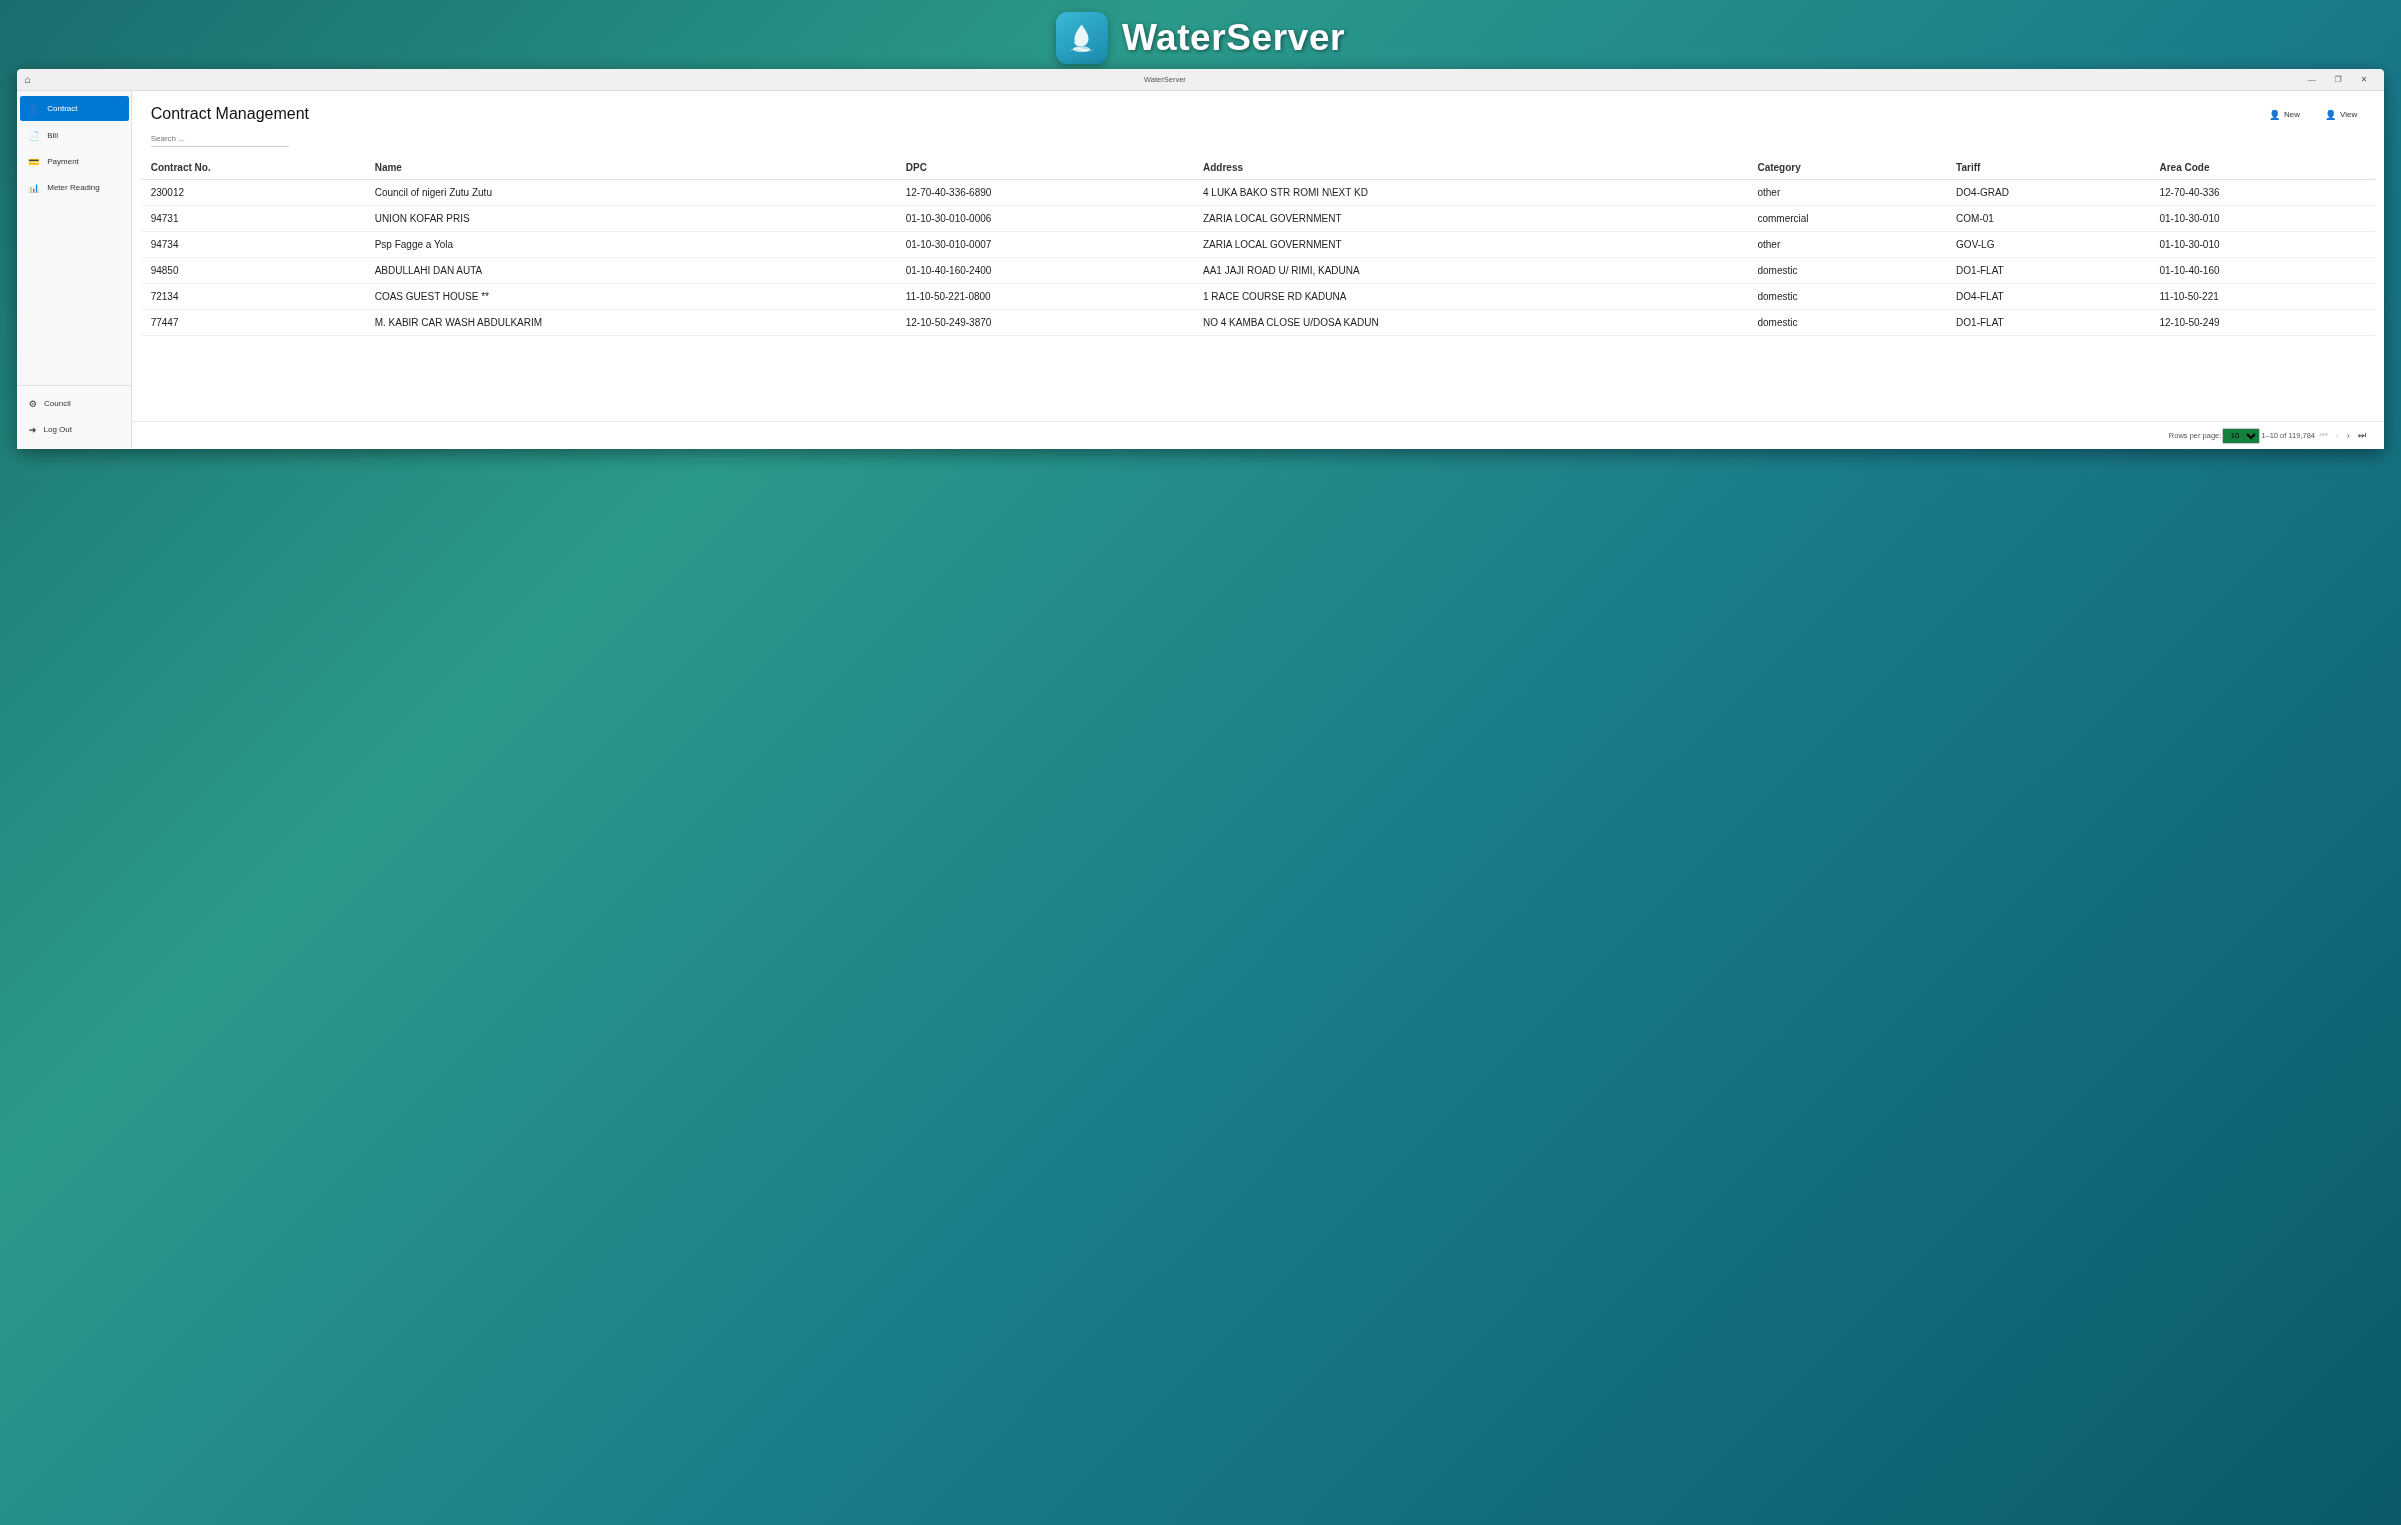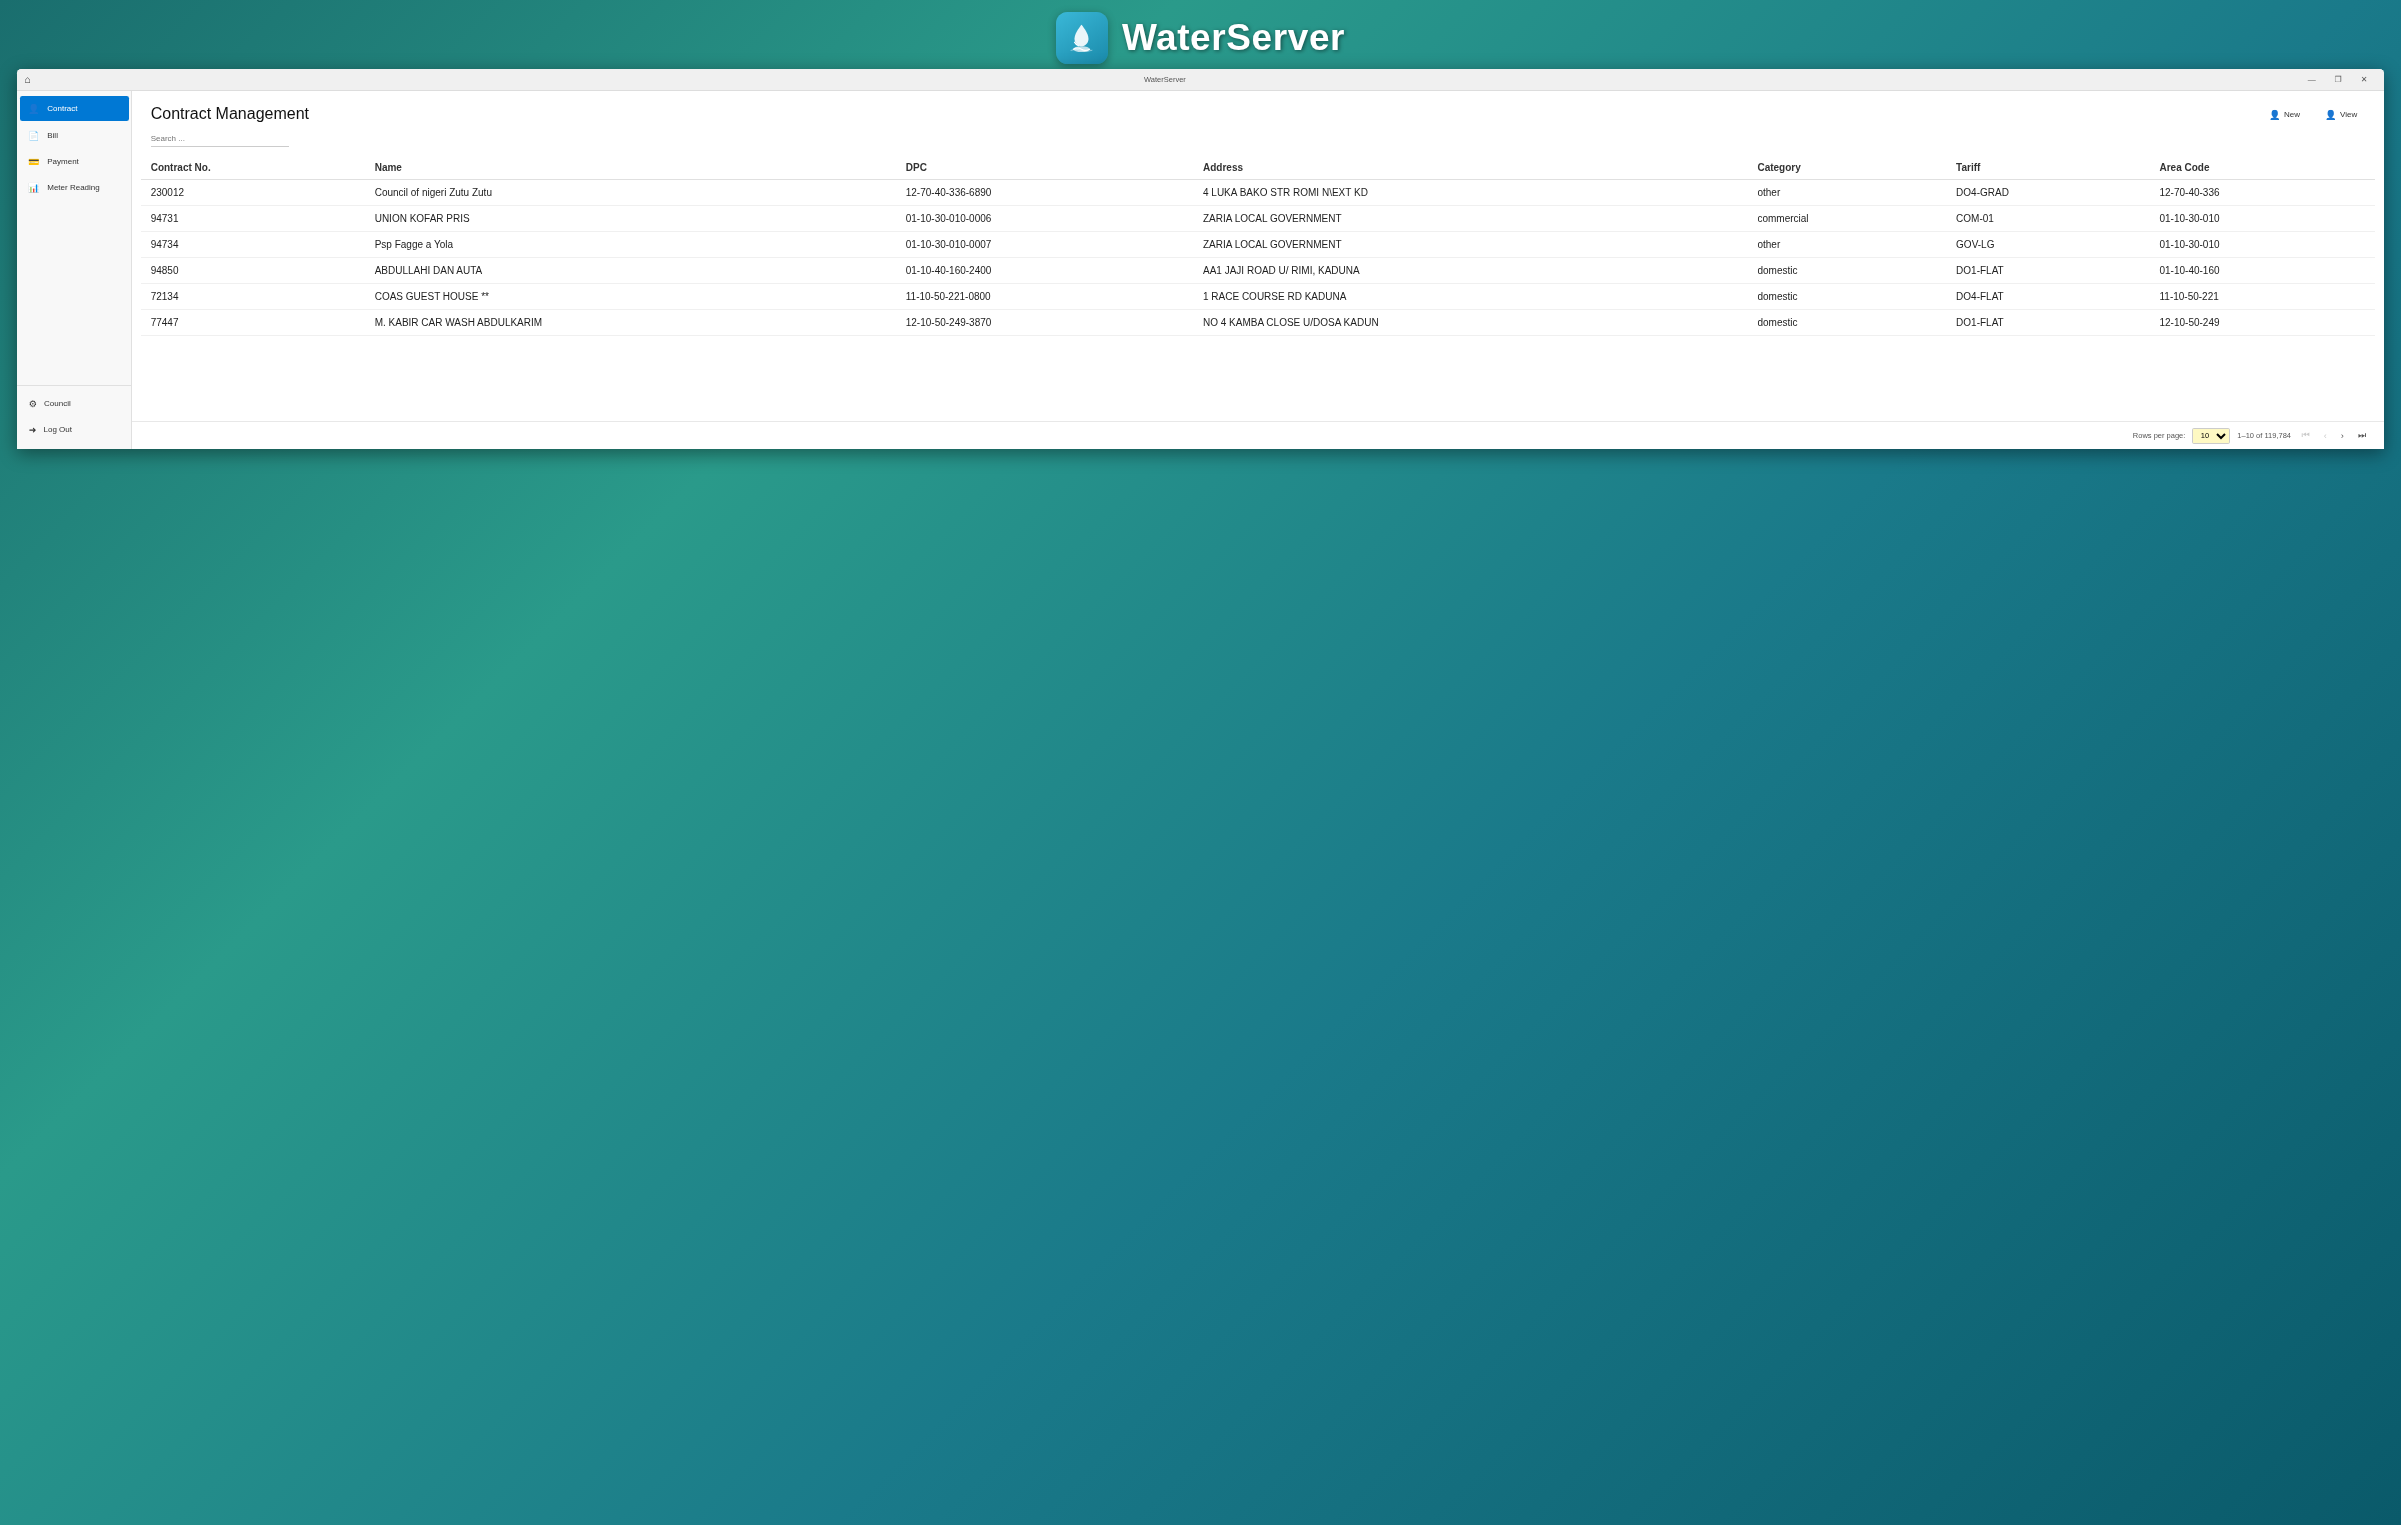--- a/index.html
+++ b/index.html
@@ -236,31 +236,31 @@
       vertical-align: top;
     }
 
     
     .pagination {
       display: flex;
       align-items: center;
       justify-content: flex-end;
       padding: 5.8px 14px;
       border-top: 0.6px solid #e8e8e8;
-      gap: 7px;
+      gap: 1px;
       font-size: 7.5px;
       color: #555;
     }
 
     .pagination-select {
       border: 0.6px solid #ccc;
       border-radius: 1.7px;
       padding: 1.2px 3.5px;
       font-size: 7.5px;
-      background: #fef9c3;
+      background: #15803d;
       cursor: pointer;
     }
 
     .pagination-btn {
       border: none;
       background: transparent;
       cursor: pointer;
       color: #555;
       padding: 1.2px 3.5px;
       font-size: 9.2px;

